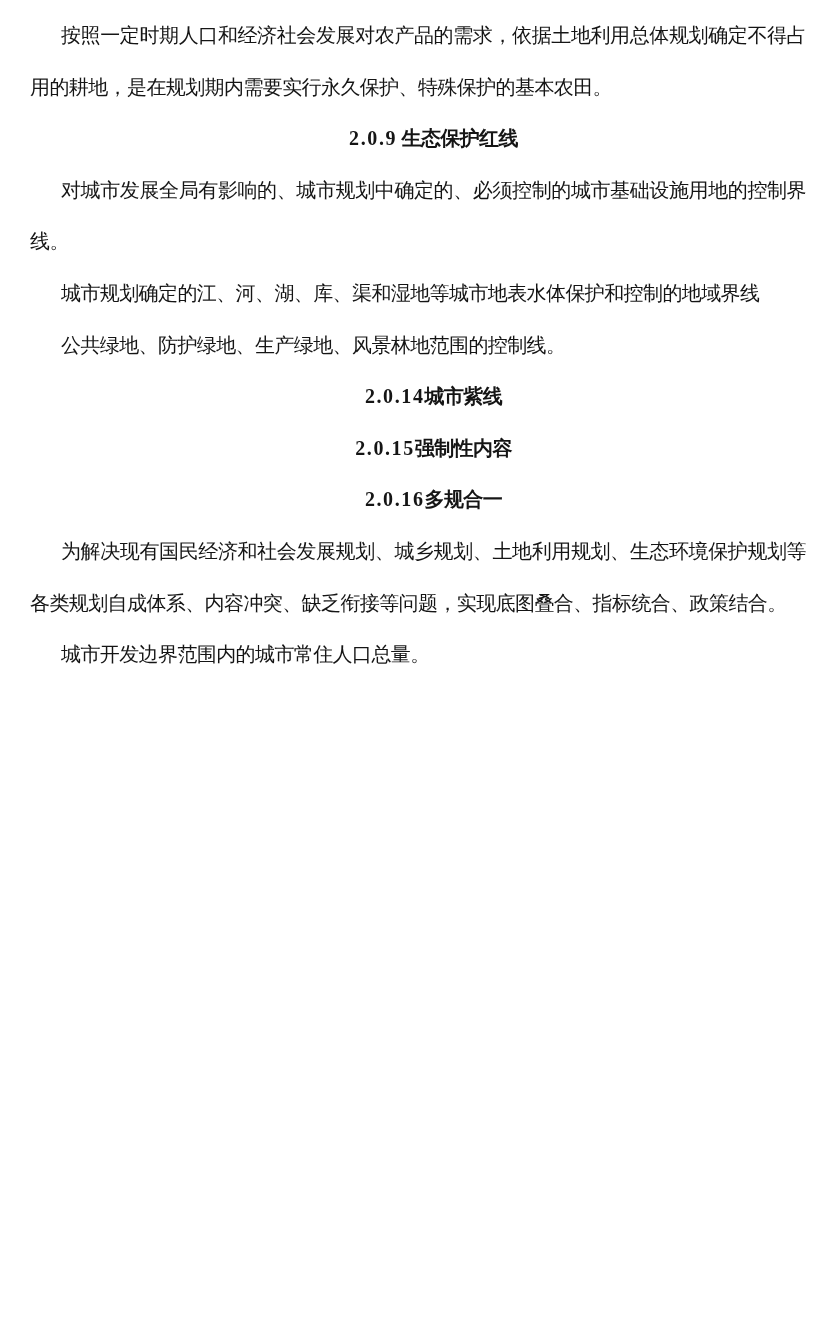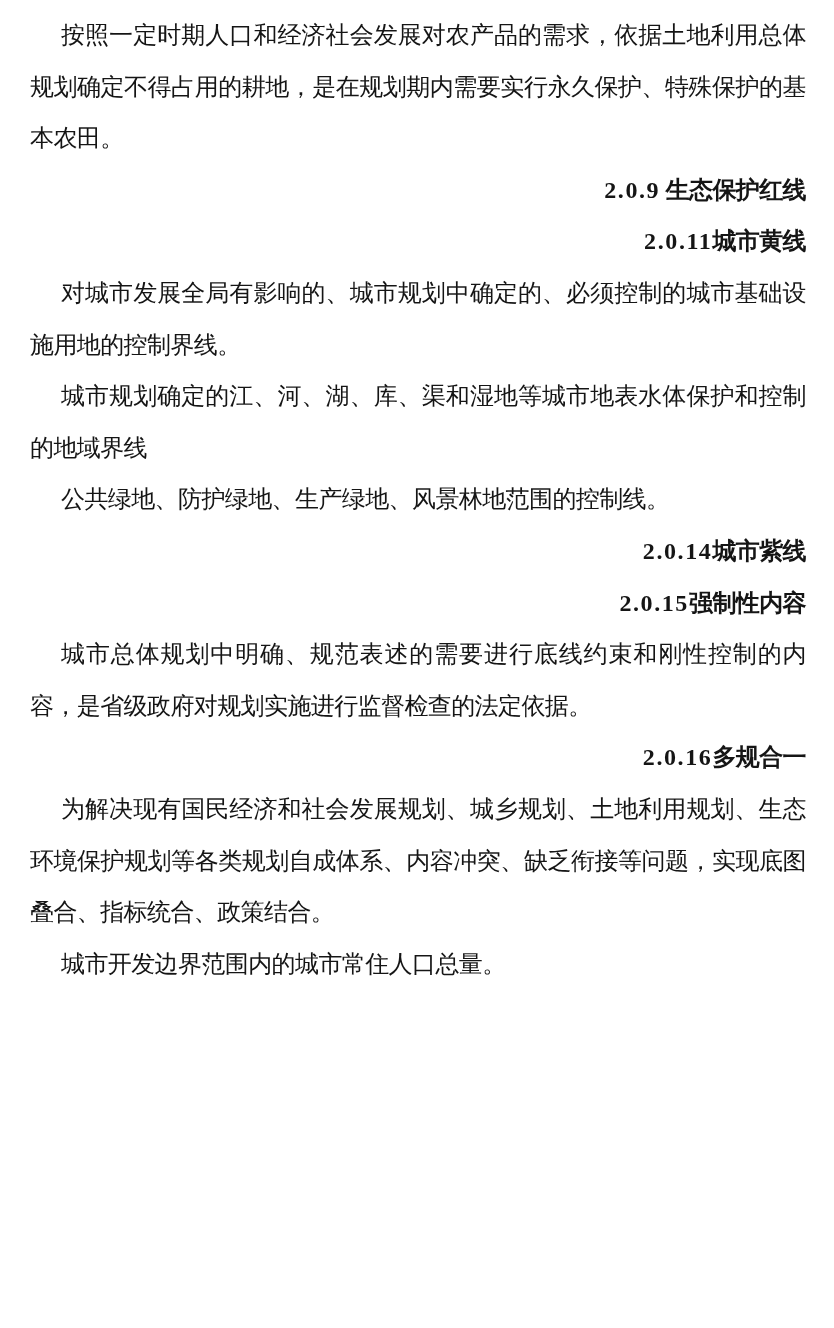--- a/index.html
+++ b/index.html
@@ -13,67 +13,65 @@
     overflow: hidden;
   }
   .doc {
     box-sizing: border-box;
     width: 834px;
     height: 1328px;
     padding: 10px 28px 0 30px;
     overflow: hidden;
     font-family: "Liberation Serif", "DejaVu Serif", serif;
     color: #151515;
-    font-size: 24px;
+    font-size: 20px;
     letter-spacing: -0.6px;
     line-height: 51.6px;
   }
   .para {
     margin: 0;
     text-indent: 31px;
     text-align: justify;
   }
   .heading {
     margin: 0;
     text-indent: 31px;
     font-weight: bold;
-    text-align: right;
+    text-align: center;
   }
   .num {
     letter-spacing: 1.6px;
   }
 </style>
 </head>
 <body>
 
 <div class="doc">
 
   <p class="para">按照一定时期人口和经济社会发展对农产品的需求，依据土地利用总体规划确定不得占用的耕地，是在规划期内需要实行永久保护、特殊保护的基本农田。</p>
 
   <p class="heading"><span class="num">2.0.9</span><span> 生态保护红线</span></p>
 
 
 
 
-  <p class="heading"><span class="num">2.0.11</span><span>城市黄线</span></p>
 
   <p class="para">对城市发展全局有影响的、城市规划中确定的、必须控制的城市基础设施用地的控制界线。</p>
 
 
   <p class="para">城市规划确定的江、河、湖、库、渠和湿地等城市地表水体保护和控制的地域界线</p>
 
 
   <p class="para">公共绿地、防护绿地、生产绿地、风景林地范围的控制线。</p>
 
   <p class="heading"><span class="num">2.0.14</span><span>城市紫线</span></p>
 
 
   <p class="heading"><span class="num">2.0.15</span><span>强制性内容</span></p>
 
-  <p class="para">城市总体规划中明确、规范表述的需要进行底线约束和刚性控制的内容，是省级政府对规划实施进行监督检查的法定依据。</p>
 
   <p class="heading"><span class="num">2.0.16</span><span>多规合一</span></p>
 
   <p class="para">为解决现有国民经济和社会发展规划、城乡规划、土地利用规划、生态环境保护规划等各类规划自成体系、内容冲突、缺乏衔接等问题，实现底图叠合、指标统合、政策结合。</p>
 
 
   <p class="para">城市开发边界范围内的城市常住人口总量。</p>
 
 </div>
 

